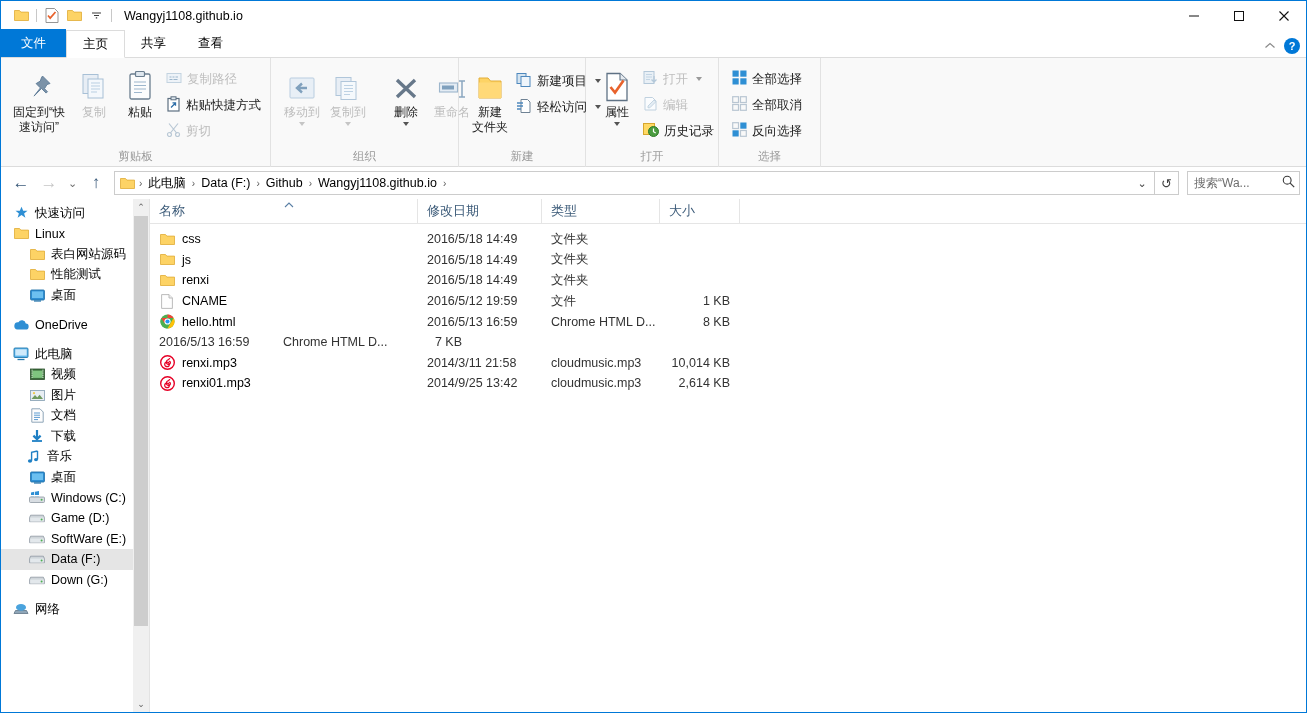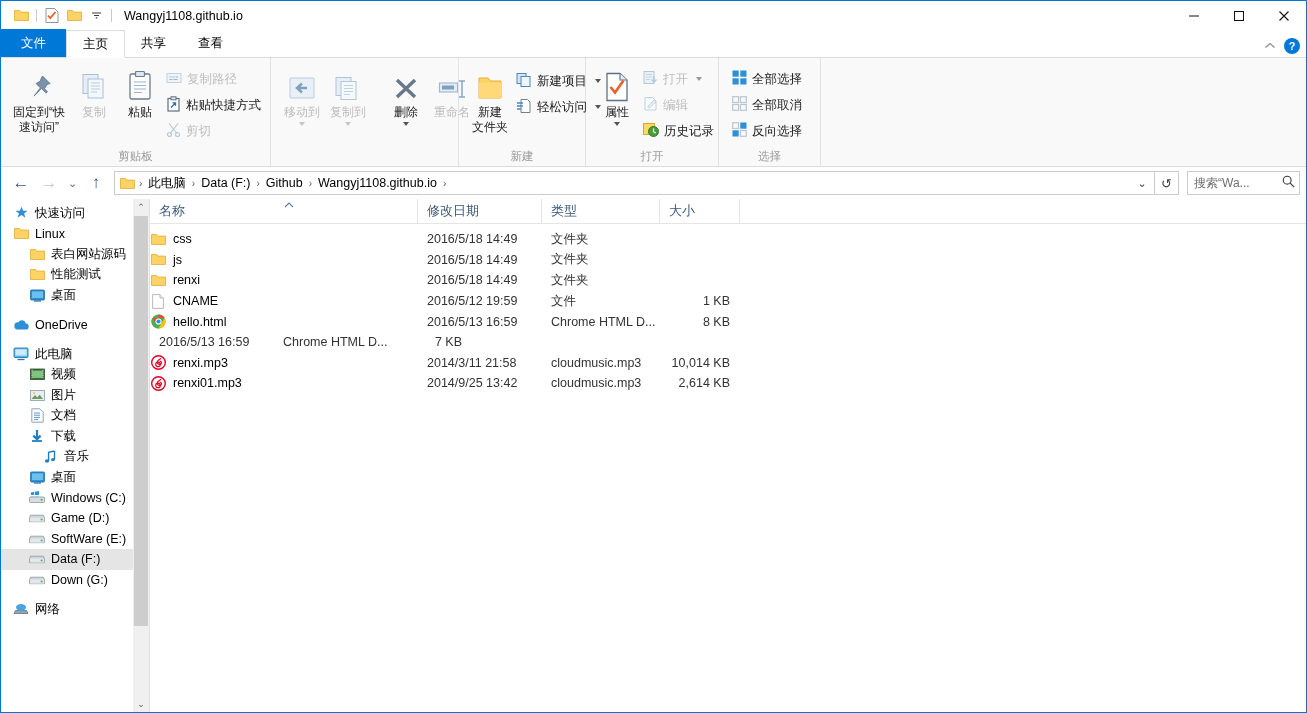--- a/index.html
+++ b/index.html
@@ -236,21 +236,21 @@
   .sortcaret {
     position: absolute; left: 50%; top: 1px;
     font-size: 9px; color: #5a7fa5;
   }
   .rows { flex: 1; overflow: hidden; }
   .row {
     height: 20.6px; display: flex; align-items: center;
     font-size: 12.5px; color: #000;
   }
   .cell-name {
-    display: flex; align-items: center; padding-left: 0;
+    display: flex; align-items: center; padding-left: 9px;
     white-space: nowrap; overflow: hidden;
   }
   .fic { width: 16px; height: 16px; margin-right: 7px; flex: 0 0 16px;
         display: flex; align-items: center; justify-content: center; }
   .cell-date, .cell-type {
     color: #333; padding-left: 9px; white-space: nowrap; overflow: hidden;
   }
   .cell-size { color: #333; text-align: right; padding-right: 10px; white-space: nowrap; }
 
   
@@ -445,20 +445,21 @@
           <div class="bi">
             <svg width="30" height="26" viewBox="0 0 30 26">
                 <rect x="2.5" y="7" width="18" height="9" fill="#e4ecf4" stroke="#9db6cc" stroke-width="1.1"></rect>
                 <rect x="5" y="9.5" width="12" height="4" fill="#7fa0bd"></rect>
                 <path d="M25 5v16M22 5h6M22 21h6" stroke="#8aa6c0" stroke-width="1.5" fill="none"></path>
               </svg>
           </div>
           <div class="bl">重命名</div>
         </div>
       </div>
+      <div class="rgroup-label">组织</div>
     </div>
 
     <div class="rgroup" style="width:127px;">
       <div class="rgroup-body" style="padding-left:8px;">
         <div class="big-btn" style="width:52px;">
           <div class="bi">
             <svg width="30" height="28" viewBox="0 0 30 28">
                 <path d="M4 4h9l2.5 3H26v17H4z" fill="#fdd365" stroke="#e3ae38" stroke-width="1"></path>
                 <path d="M4 8.5h22v15.5H4z" fill="#ffd978"></path>
               </svg>
@@ -723,21 +724,21 @@
         </div>
         <div class="nav-item" style="padding-left:28px;">
           <span class="nav-icon">
             <svg width="14" height="14" viewBox="0 0 14 14">
                 <path d="M7 1v7.5M3.4 6.6L7 10.2l3.6-3.6" stroke="#1e7fc4" stroke-width="2.2" fill="none"></path>
                 <path d="M2 12h10" stroke="#1e7fc4" stroke-width="1.8"></path>
               </svg>
           </span>
           <span>下载</span>
         </div>
-        <div class="nav-item" style="padding-left:41px;">
+        <div class="nav-item" style="padding-left:24px;">
           <span class="nav-icon">
             <svg width="13" height="14" viewBox="0 0 13 14">
                 <path d="M10.5 1v8.3" stroke="#1e7fc4" stroke-width="1.4"></path>
                 <path d="M10.5 1L4.6 2.4v8.3" stroke="#1e7fc4" stroke-width="1.4" fill="none"></path>
                 <ellipse cx="3" cy="11" rx="2.1" ry="1.7" fill="#1e7fc4"></ellipse>
                 <ellipse cx="9" cy="9.6" rx="2" ry="1.6" fill="#1e7fc4"></ellipse>
               </svg>
           </span>
           <span>音乐</span>
         </div>

